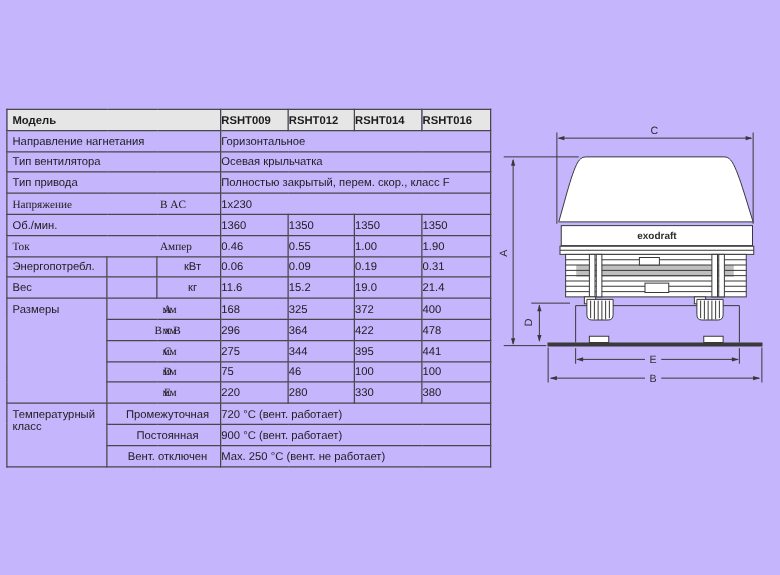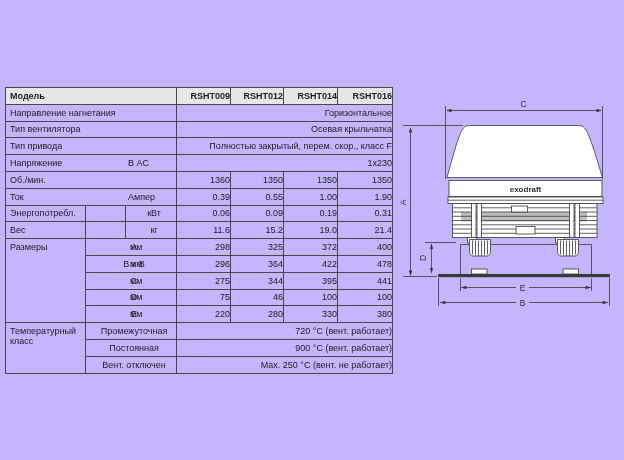--- a/index.html
+++ b/index.html
@@ -5,22 +5,22 @@
   html,body{margin:0;padding:0;background:#fff;}
   .canvas{position:relative;width:624px;height:460px;background:#c4b5fd;overflow:hidden;
           font-family:"Liberation Sans",sans-serif;color:#1c1c1c;}
   
   table.spec{position:absolute;left:5px;top:87px;width:387px;border-collapse:collapse;
              table-layout:fixed;font-size:9px;color:#1c1c1c;}
   .spec td{border:1px solid #47474a;padding:0;height:15.8px;line-height:10px;
            vertical-align:middle;overflow:hidden;white-space:nowrap;}
   .spec tr.hdr td{background:#e6e6e6;font-weight:bold;}
   .lab{text-align:left;padding-left:4px !important;}
-  .ctr{text-align:right;}
-  .rel{position:relative;}
+  .ctr{text-align:left;}
+  .rel{position:relative;font-family:Liberation Serif, serif;}
   .unit-abs{position:absolute;left:122px;top:50%;transform:translateY(-50%);}
   .unit-abs2{position:absolute;left:44px;top:50%;transform:translateY(-50%);}
   .sub{text-align:center;padding-left:6px !important;}
   .grp{vertical-align:top !important;padding-top:2.5px !important;white-space:normal !important;
        line-height:11px;}
   
   svg.draw{position:absolute;left:0;top:0;pointer-events:none;}
   svg.draw text{font-family:"Liberation Sans",sans-serif;fill:#2e2e30;}
   .dimtxt{font-size:8.5px;}
   .brandtxt{font-size:8px;font-weight:bold;}
@@ -79,21 +79,21 @@
       <td class="ctr">1350</td>
       <td class="ctr">1350</td>
       <td class="ctr">1350</td>
     </tr>
 
     <tr>
       <td colspan="3" class="lab rel">
         <span>Ток</span>
         <span class="unit-abs">Ампер</span>
       </td>
-      <td class="ctr">0.39</td>
+      <td class="ctr">0.46</td>
       <td class="ctr">0.55</td>
       <td class="ctr">1.00</td>
       <td class="ctr">1.90</td>
     </tr>
 
     <tr>
       <td class="lab">Энергопотребл.</td>
       <td></td>
       <td class="sub">кВт</td>
       <td class="ctr">0.06</td>
@@ -111,21 +111,21 @@
       <td class="ctr">19.0</td>
       <td class="ctr">21.4</td>
     </tr>
 
     <tr>
       <td rowspan="5" class="lab grp">Размеры</td>
       <td colspan="2" class="sub rel">
         <span>A</span>
         <span class="unit-abs2">мм</span>
       </td>
-      <td class="ctr">298</td>
+      <td class="ctr">168</td>
       <td class="ctr">325</td>
       <td class="ctr">372</td>
       <td class="ctr">400</td>
     </tr>
     <tr>
       <td colspan="2" class="sub rel">
         <span>B x B</span>
         <span class="unit-abs2">мм</span>
       </td>
       <td class="ctr">296</td>

